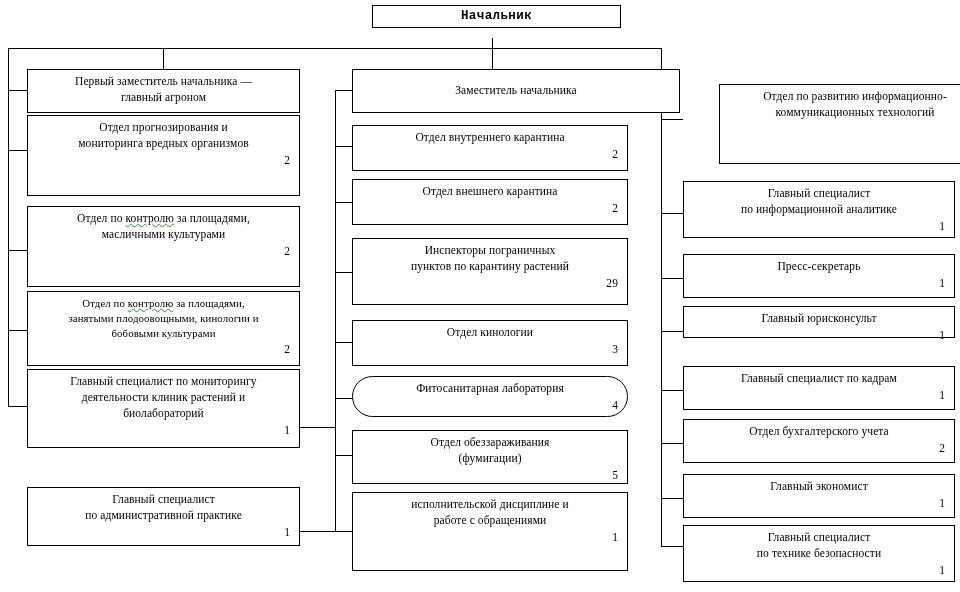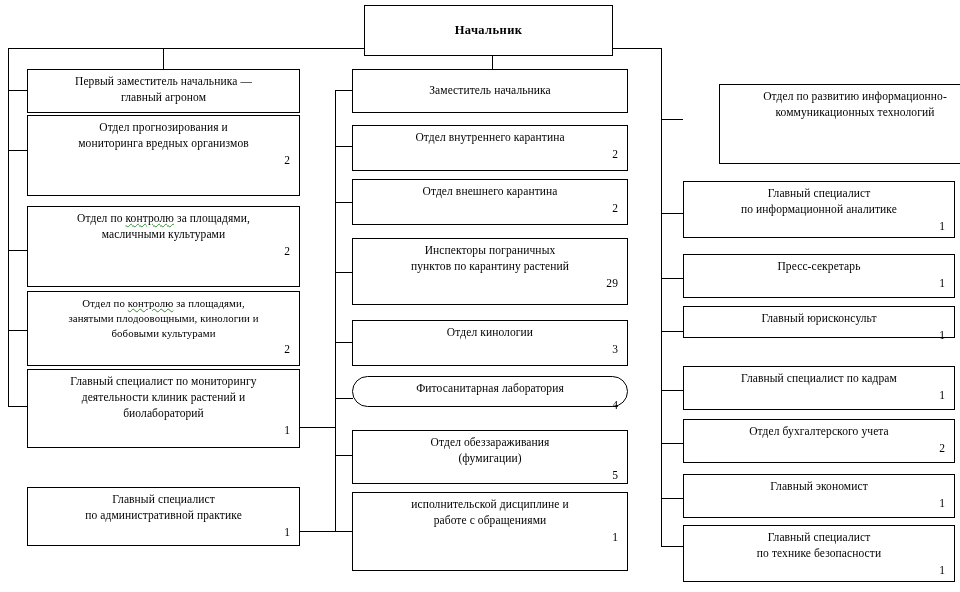--- a/index.html
+++ b/index.html
@@ -95,21 +95,21 @@
   <div class="line vline" style="left:661px;top:48px;height:498px;"></div>
   <div class="line hline" style="left:661px;top:119px;width:22px;"></div>
   <div class="line hline" style="left:661px;top:213px;width:22px;"></div>
   <div class="line hline" style="left:661px;top:278px;width:22px;"></div>
   <div class="line hline" style="left:661px;top:331px;width:22px;"></div>
   <div class="line hline" style="left:661px;top:390px;width:22px;"></div>
   <div class="line hline" style="left:661px;top:443px;width:22px;"></div>
   <div class="line hline" style="left:661px;top:498px;width:22px;"></div>
   <div class="line hline" style="left:661px;top:546px;width:22px;"></div>
 
-  <div class="box root" style="left:364px;top:5px;width:249px;height:51px;">
+  <div class="box root" style="left:372px;top:5px;width:249px;height:23px;font-family:Liberation Mono, monospace;">
     <span>Начальник</span>
   </div>
 
   <div class="box" style="left:27px;top:69px;width:273px;height:44px;">
     <span class="txt">Первый заместитель начальника —</span>
     <span class="txt">главный агроном</span>
   </div>
 
   <div class="box" style="left:27px;top:115px;width:273px;height:81px;">
     <span class="txt">Отдел прогнозирования и</span>
@@ -136,21 +136,21 @@
     <span class="txt">биолабораторий</span>
     <span class="cnt">1</span>
   </div>
 
   <div class="box" style="left:27px;top:487px;width:273px;height:59px;">
     <span class="txt">Главный специалист</span>
     <span class="txt">по административной практике</span>
     <span class="cnt">1</span>
   </div>
 
-  <div class="box" style="left:352px;top:69px;width:276px;height:44px;display:flex;align-items:center;justify-content:center;padding:4px;">
+  <div class="box" style="left:352px;top:69px;width:328px;height:44px;display:flex;align-items:center;justify-content:center;padding:4px;">
     <span class="txt">Заместитель начальника</span>
   </div>
 
   <div class="box" style="left:352px;top:125px;width:276px;height:46px;">
     <span class="txt">Отдел внутреннего карантина</span>
     <span class="cnt">2</span>
   </div>
 
   <div class="box" style="left:352px;top:179px;width:276px;height:46px;">
     <span class="txt">Отдел внешнего карантина</span>
@@ -161,21 +161,21 @@
     <span class="txt">Инспекторы пограничных</span>
     <span class="txt">пунктов по карантину растений</span>
     <span class="cnt">29</span>
   </div>
 
   <div class="box" style="left:352px;top:320px;width:276px;height:46px;">
     <span class="txt">Отдел кинологии</span>
     <span class="cnt">3</span>
   </div>
 
-  <div class="box" style="left:352px;top:376px;width:276px;height:31px;border-radius:23px;">
+  <div class="box" style="left:352px;top:376px;width:276px;height:41px;border-radius:23px;">
     <span class="txt">Фитосанитарная лаборатория</span>
     <span class="cnt">4</span>
   </div>
 
   <div class="box" style="left:352px;top:430px;width:276px;height:54px;">
     <span class="txt">Отдел обеззараживания</span>
     <span class="txt">(фумигации)</span>
     <span class="cnt">5</span>
   </div>
 

